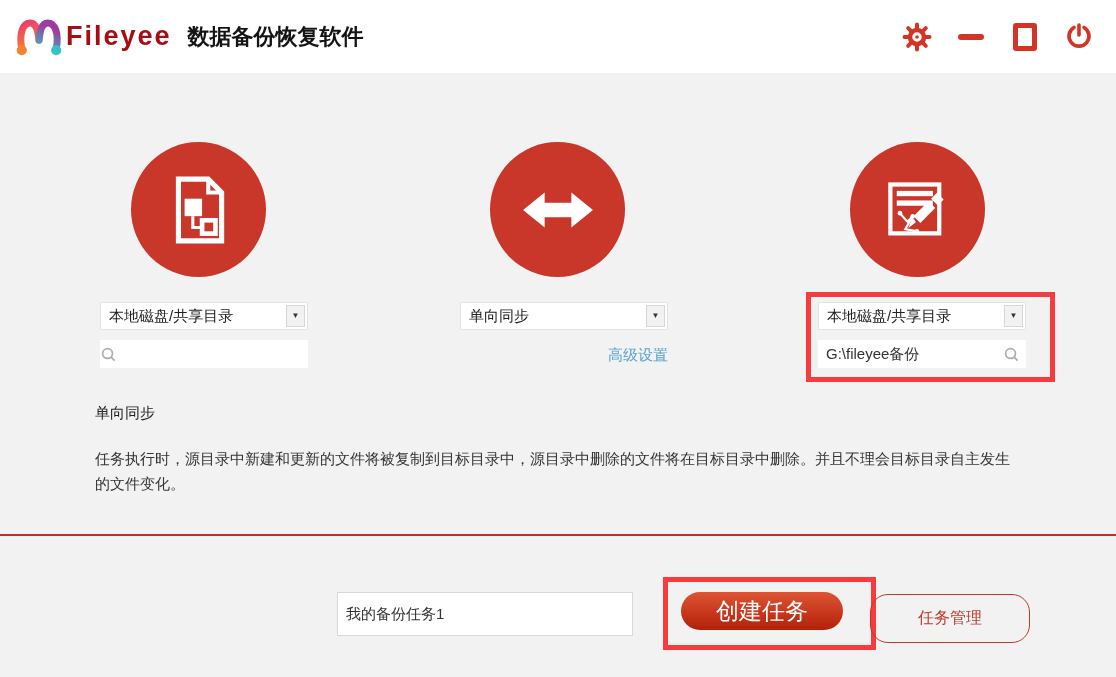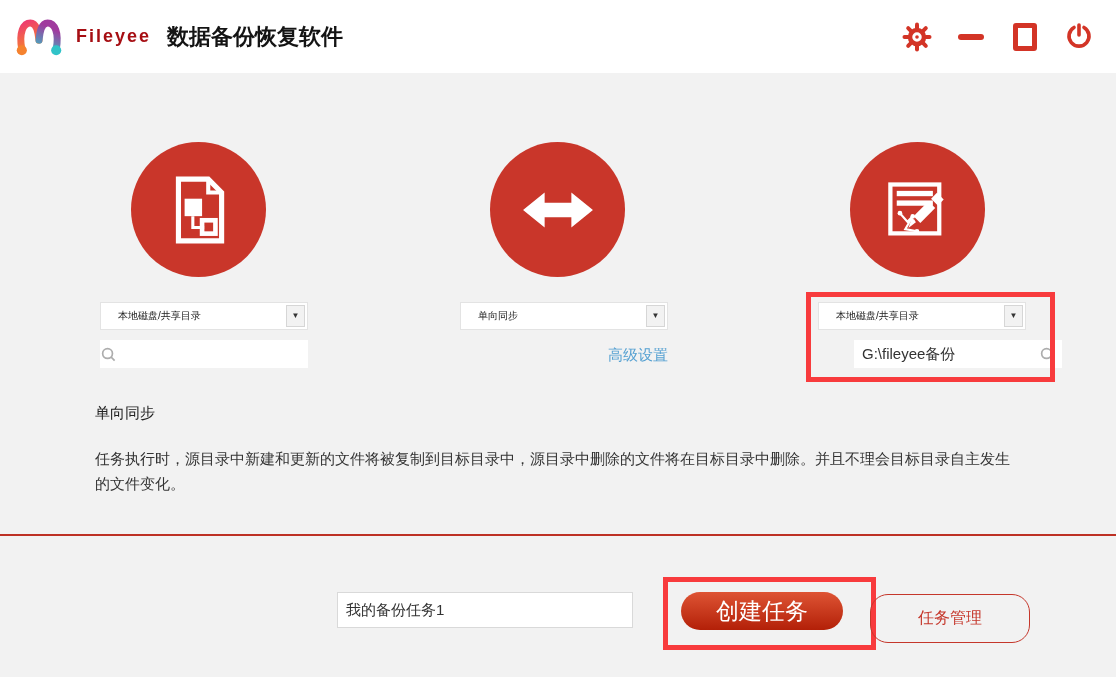--- a/index.html
+++ b/index.html
@@ -10,43 +10,43 @@
     -webkit-font-smoothing:antialiased;
   }
   
   .header{
     position:absolute;left:0;top:0;width:1116px;height:73px;
     background:#ffffff;display:flex;align-items:center;
     box-sizing:border-box;padding:0 22px 0 14px;
   }
   .logo{width:50px;height:48px;flex:0 0 auto;}
   .brand{
-    color:#a60e13;font-size:18px;font-weight:bold;letter-spacing:2px;
-    margin-left:12px;
+    color:#a60e13;font-size:27px;font-weight:bold;letter-spacing:2px;
+    margin-left:2px;
   }
   .app-title{color:#141414;font-size:22px;font-weight:600;margin-left:16px;}
   .header-spacer{flex:1;}
   .win-controls{display:flex;align-items:center;gap:24px;}
   .win-btn{width:30px;height:30px;display:flex;align-items:center;justify-content:center;cursor:pointer;}
   .min-bar{width:26px;height:6px;border-radius:3px;background:#d33426;}
   .max-box{width:14px;height:18px;border:5px solid #d33426;border-radius:3px;}
   
   .circle{
     position:absolute;top:142px;width:135px;height:135px;border-radius:50%;
     background:#c9362a;display:flex;align-items:center;justify-content:center;
   }
   .circle-src{left:131px;}
   .circle-sync{left:490px;}
   .circle-dst{left:850px;}
   .combobox{
     position:absolute;top:302px;width:208px;height:28px;background:#ffffff;
     border:1px solid #e3e3e3;box-sizing:border-box;display:flex;align-items:center;
     cursor:pointer;
   }
-  .combobox .sel{flex:1;font-size:10px;color:#222;padding-left:8px;white-space:nowrap;overflow:hidden;margin-left:9px;}
+  .combobox .sel{flex:1;font-size:15px;color:#222;padding-left:8px;white-space:nowrap;overflow:hidden;}
   .combo-arrow{
     width:19px;height:22px;margin-right:2px;background:#f2f2f2;border:1px solid #d6d6d6;
     box-sizing:border-box;display:flex;align-items:center;justify-content:center;flex:0 0 auto;
   }
   .combo-arrow span{font-size:8px;color:#333;line-height:1;}
   .path-field{
     position:absolute;top:340px;width:208px;height:28px;background:#ffffff;
     box-sizing:border-box;display:flex;align-items:center;
   }
   .path-field input{
@@ -64,21 +64,21 @@
   .hl-create{left:663px;top:577px;width:213px;height:73px;}
   
   .desc-heading{position:absolute;left:95px;top:404px;font-size:15px;color:#222;}
   .desc-body{
     position:absolute;left:95px;top:446px;width:925px;
     font-size:15px;color:#333;line-height:25px;
   }
   .divider{position:absolute;left:0;top:534px;width:1116px;height:2px;background:#bd3124;}
   
   .task-input{
-    position:absolute;left:337px;top:592px;width:296px;height:36px;
+    position:absolute;left:337px;top:592px;width:296px;height:44px;
     box-sizing:border-box;border:1px solid #d9d9d9;background:#ffffff;
     font-size:15px;color:#333;padding:0 8px;outline:none;
     font-family:"Liberation Sans","DejaVu Sans",sans-serif;
   }
   .create-btn{
     position:absolute;left:681px;top:592px;width:162px;height:38px;
     border:none;border-radius:19px;cursor:pointer;
     background:linear-gradient(#de5434,#b32008);
     color:#ffffff;font-size:23px;
     font-family:"Liberation Sans","DejaVu Sans",sans-serif;
@@ -196,21 +196,21 @@
     </span>
 </div>
 <div class="adv-link">高级设置</div>
 
 <div class="combobox" style="left:818px;">
   <span class="sel">本地磁盘/共享目录</span>
   <span class="combo-arrow">
       <span>▼</span>
     </span>
 </div>
-<div class="path-field" style="left:854px;gap:44px;">
+<div class="path-field" style="left:818px;gap:44px;">
   <input type="text" value="G:\fileyee备份" style="">
   <span class="search-glyph">
     <svg width="17" height="17" viewBox="0 0 18 18">
       <circle cx="8" cy="8" r="5.2" fill="none" stroke="#adadad" stroke-width="1.8"></circle>
       <line x1="11.8" y1="11.8" x2="15.5" y2="15.5" stroke="#adadad" stroke-width="1.8"></line>
     </svg>
   </span>
 </div>
 <div class="hl-box hl-target"></div>
 

